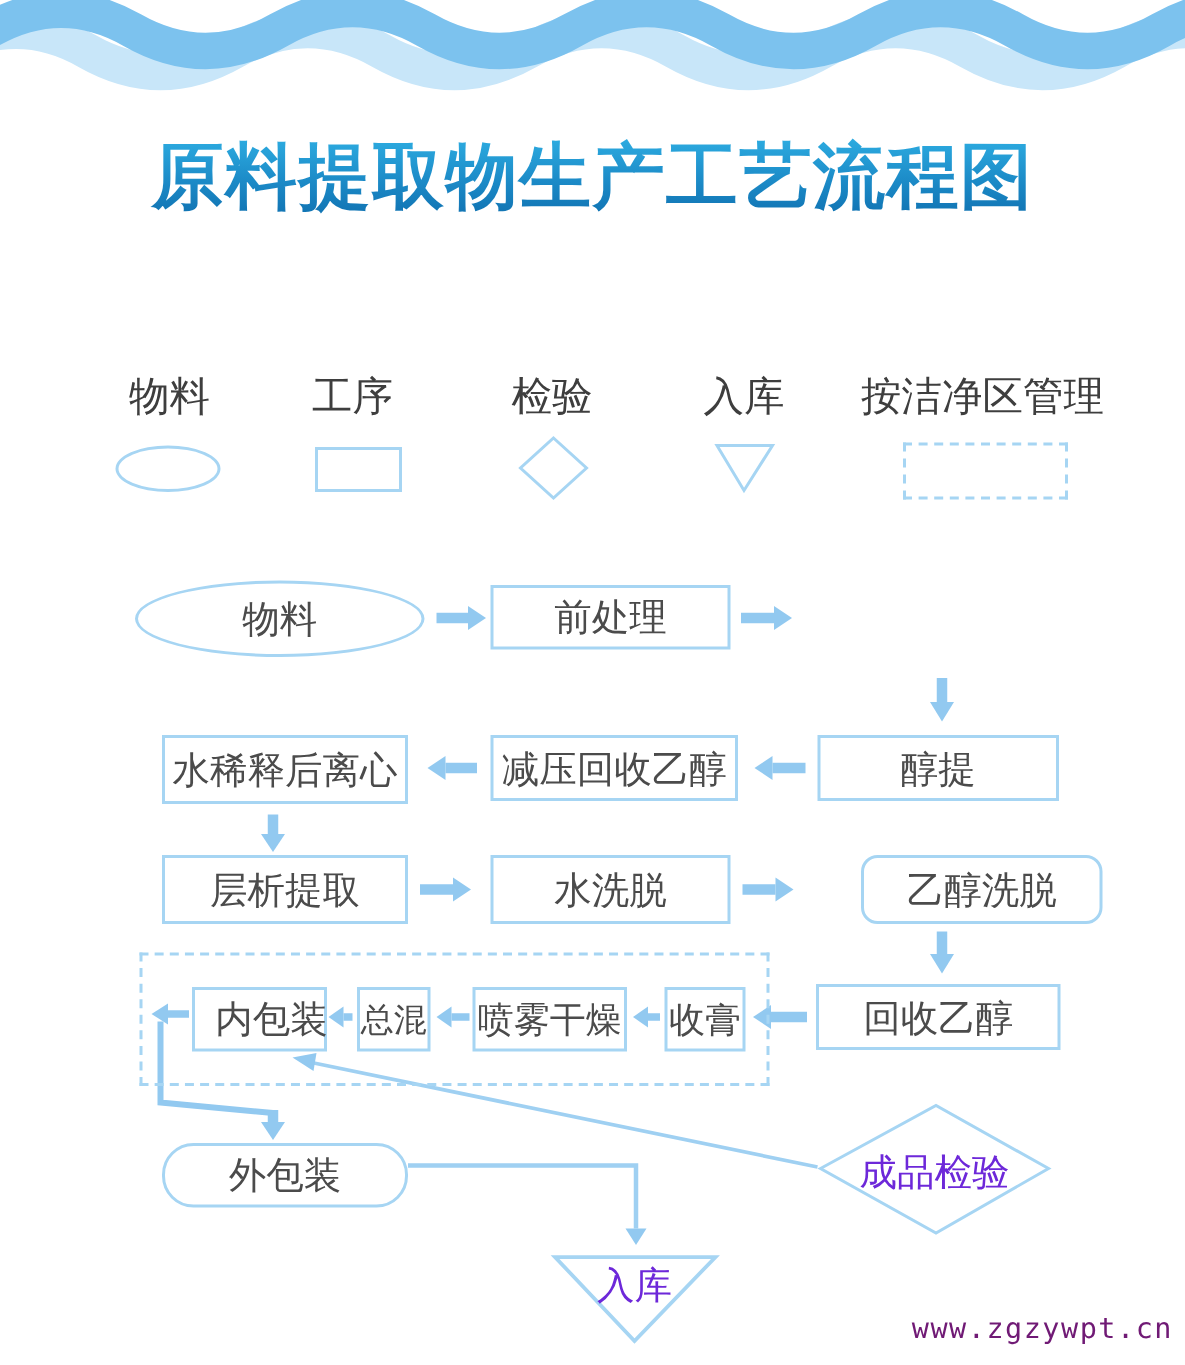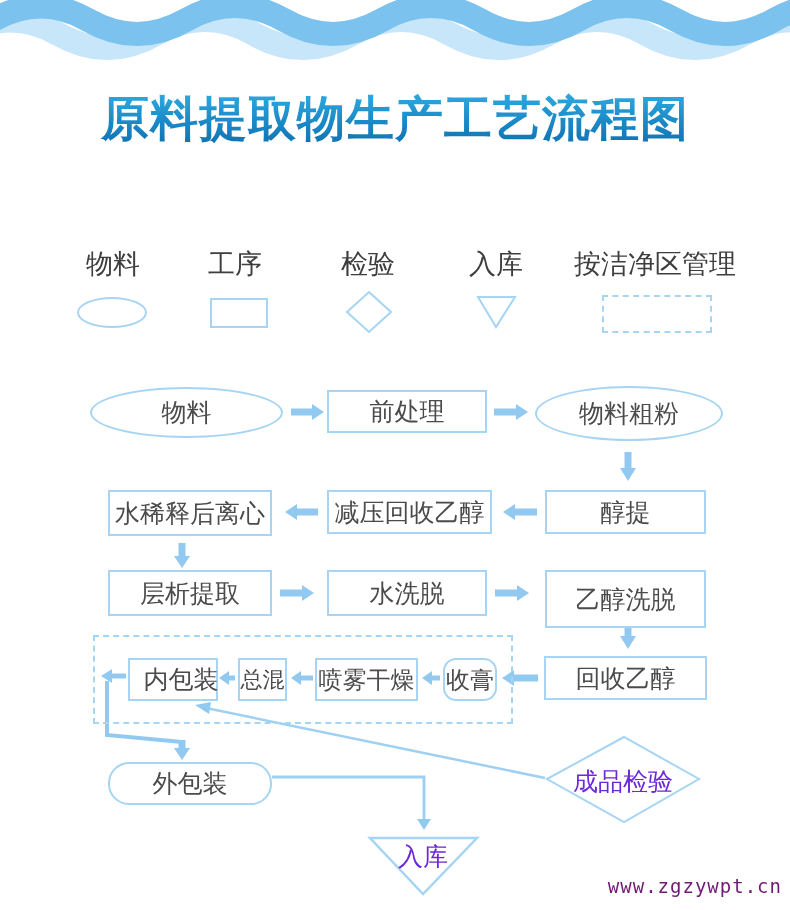--- a/index.html
+++ b/index.html
@@ -113,32 +113,31 @@
 
     <polygon class="shape" points="547,779 624,737 699,779 624,822" stroke-width="2"></polygon>
 
     <polygon class="shape" points="370,838 477,838 423,894" stroke-width="2.5"></polygon>
   </svg>
 
   <div class="dashed-zone"></div>
 
   <div class="node ellipse" style="left:90px;top:387px;width:193px;height:51px;">物料</div>
   <div class="node" style="left:327px;top:390px;width:160px;height:43px;">前处理</div>
-  <div class="node ellipse" style="left:535px;top:386px;width:188px;height:55px;">物料粗粉</div>
 
   <div class="node" style="left:545px;top:490px;width:161px;height:44px;">醇提</div>
   <div class="node" style="left:327px;top:490px;width:165px;height:44px;">减压回收乙醇</div>
   <div class="node" style="left:108px;top:490px;width:164px;height:46px;">水稀释后离心</div>
 
   <div class="node" style="left:108px;top:570px;width:164px;height:46px;">层析提取</div>
   <div class="node" style="left:327px;top:570px;width:160px;height:46px;">水洗脱</div>
-  <div class="node" style="left:545px;top:570px;width:161px;height:58px;">乙醇洗脱</div>
+  <div class="node" style="left:574px;top:570px;width:161px;height:46px;border-radius:11px;">乙醇洗脱</div>
 
   <div class="node" style="left:544px;top:656px;width:163px;height:44px;">回收乙醇</div>
-  <div class="node" style="left:443px;top:658px;width:54px;height:43px;font-size:24px;border-radius:13px;">收膏</div>
+  <div class="node" style="left:443px;top:658px;width:54px;height:43px;font-size:24px;">收膏</div>
   <div class="node" style="left:315px;top:658px;width:103px;height:43px;font-size:24px;">喷雾干燥</div>
   <div class="node" style="left:238px;top:658px;width:49px;height:43px;font-size:22px;">总混</div>
   <div class="node" style="left:128px;top:658px;width:90px;height:43px;padding-left:16px;">内包装</div>
 
   <div class="node" style="left:108px;top:762px;width:164px;height:43px;border-radius:21px;">外包装</div>
 
   <div class="plain-label" style="left:553px;top:765px;width:140px;">成品检验</div>
   <div class="plain-label" style="left:383px;top:840px;width:80px;">入库</div>
 
   <div class="url">www.zgzywpt.cn</div>

